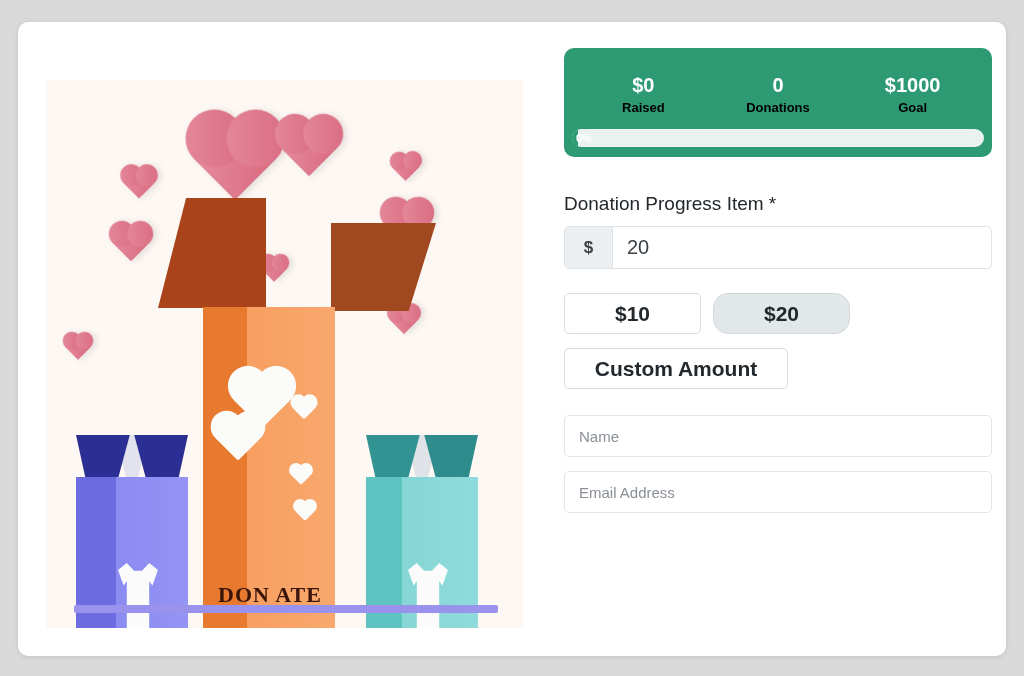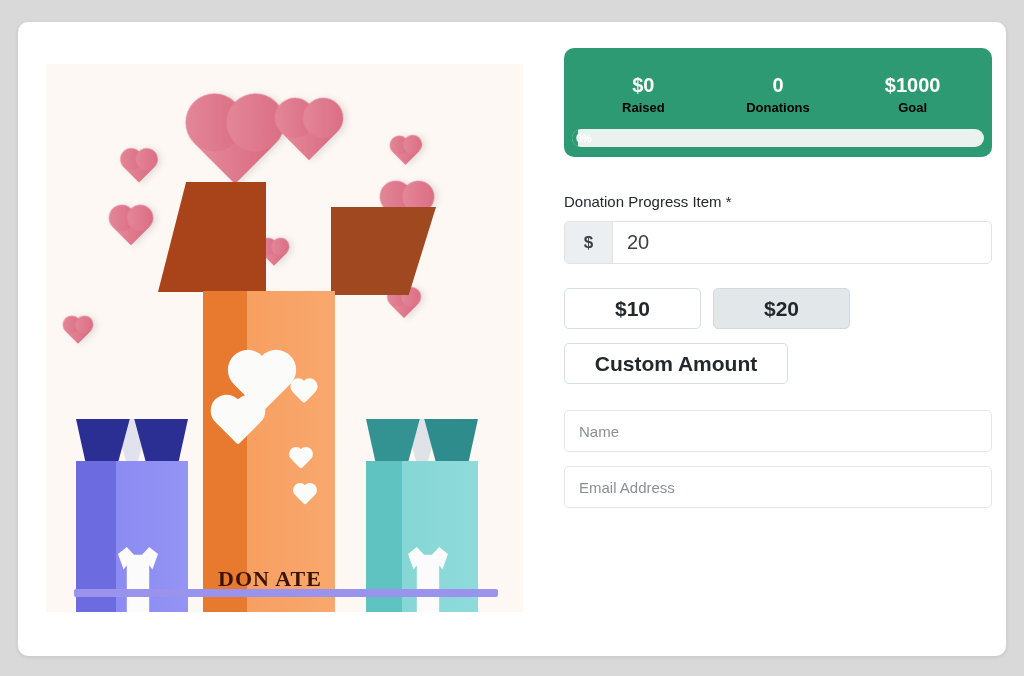--- a/index.html
+++ b/index.html
@@ -31,21 +31,21 @@
   .content-row {
     position: absolute;
     left: 0; top: 0;
     width: 988px; height: 634px;
   }
 
   
   .illustration {
     position: absolute;
     left: 28px;
-    top: 42px;
+    top: 58px;
     width: 477px;
     height: 548px;
     background: #fdf8f4;
     overflow: hidden;
   }
 
   .heart {
     position: absolute;
     transform: rotate(-45deg);
     background: linear-gradient(135deg,#e58b9d 0%, #d9697f 100%);
@@ -204,21 +204,21 @@
     top: 1px;
     font-size: 11px;
     font-weight: 700;
     color: #ffffff;
     line-height: 16px;
   }
 
   
   .field-label {
     margin-top: 36px;
-    font-size: 15px;
+    font-size: 19px;
     color: #23282d;
   }
 
   
   .input-group {
     display: flex;
     margin-top: 11px;
     height: 43px;
     border: 1px solid #dfe3e6;
     border-radius: 5px;
@@ -263,20 +263,21 @@
     font-family: "Liberation Sans", sans-serif;
     font-size: 21px;
     font-weight: 700;
     color: #23282d;
     cursor: pointer;
     padding: 0 18px;
   }
   .amt-btn.selected {
     background: #e2e7ea;
     border-color: #d2d8dc;
+    border-radius: 15px;
   }
   .amt-btn.custom {
     min-width: auto;
     width: 224px;
     margin-top: 2px;
   }
 
   
   .text-input {
     display: block;

